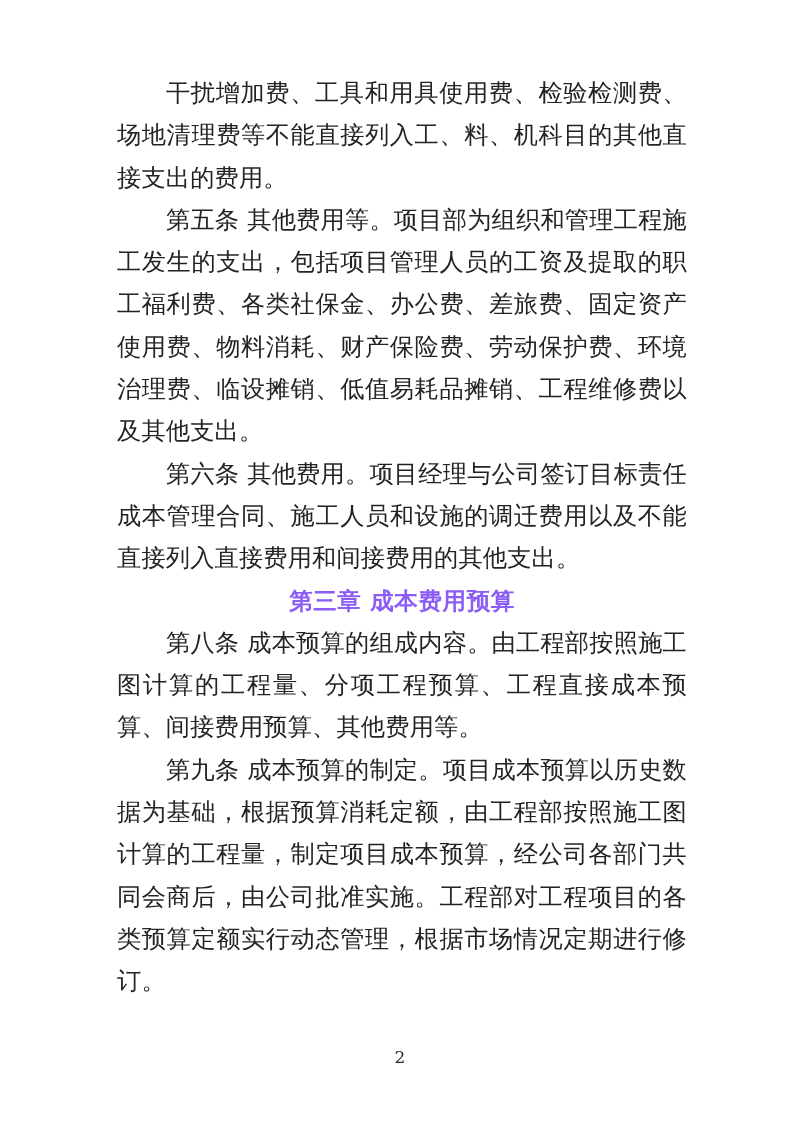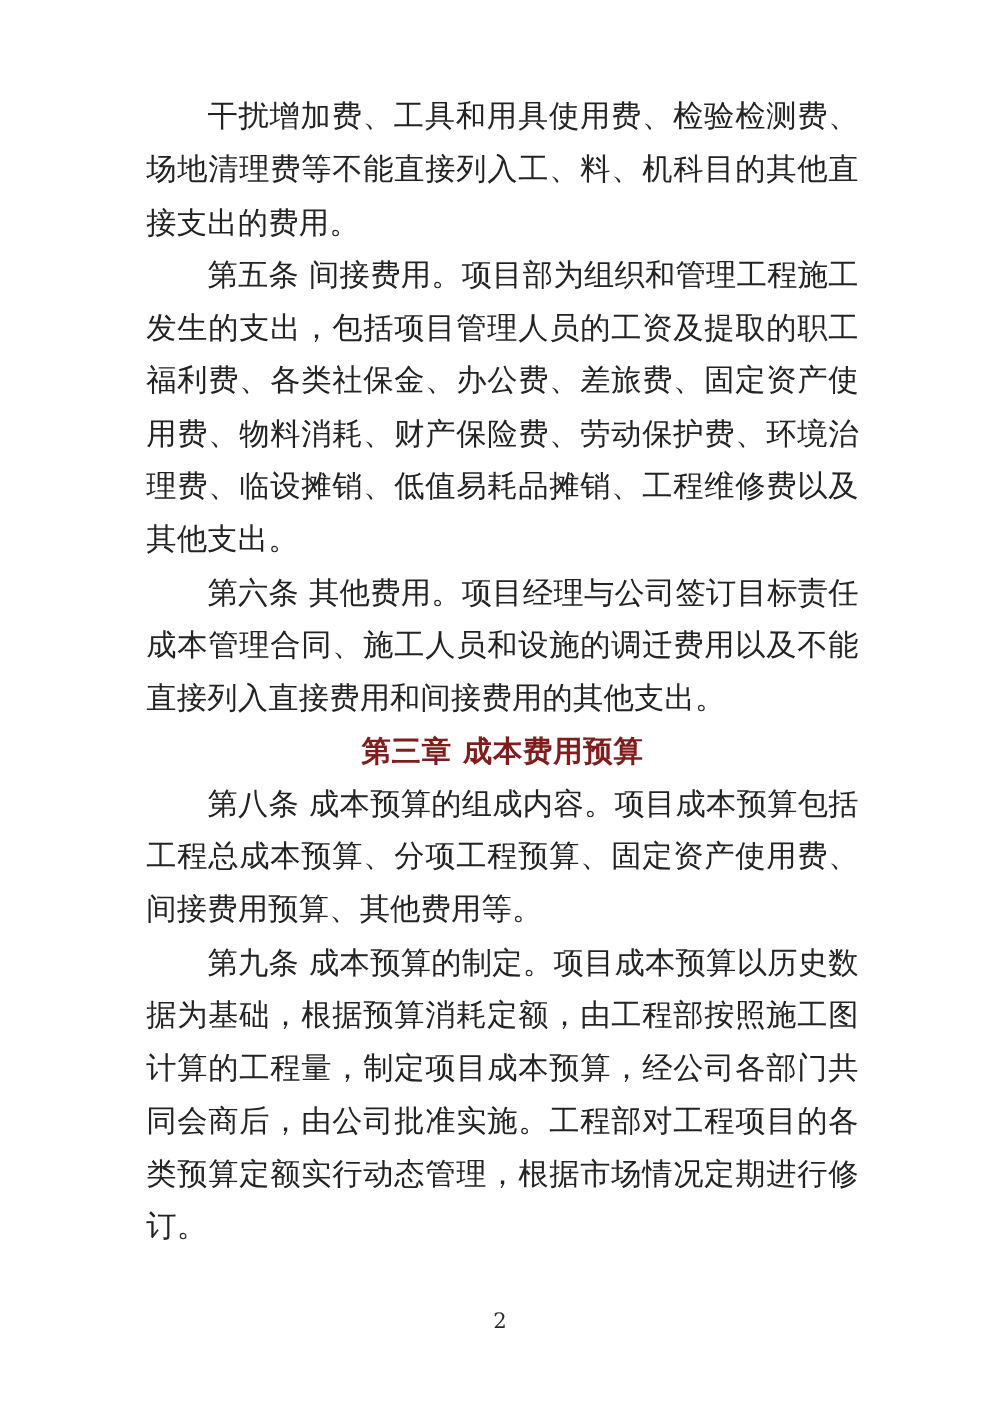--- a/index.html
+++ b/index.html
@@ -33,21 +33,21 @@
     text-indent: 49px;
     -webkit-font-smoothing: antialiased;
   }
   .chapter-heading {
     margin: 0;
     font-size: 23.5px;
     line-height: 42.3px;
     font-weight: bold;
     text-align: center;
     letter-spacing: 0.6px;
-    color: #7f1d1d;
+    color: #8b5cf6;
     text-indent: 0;
   }
   .page-number {
     position: absolute;
     left: 0;
     top: 1047px;
     width: 800px;
     text-align: center;
     font-size: 17px;
     line-height: 20px;
@@ -57,28 +57,28 @@
 </style>
 </head>
 <body>
 
 <div class="page">
 
   <div class="doc-body">
 
     <p class="para">干扰增加费、工具和用具使用费、检验检测费、场地清理费等不能直接列入工、料、机科目的其他直接支出的费用。</p>
 
-    <p class="para">第五条 间接费用。项目部为组织和管理工程施工发生的支出，包括项目管理人员的工资及提取的职工福利费、各类社保金、办公费、差旅费、固定资产使用费、物料消耗、财产保险费、劳动保护费、环境治理费、临设摊销、低值易耗品摊销、工程维修费以及其他支出。</p>
+    <p class="para">第五条 其他费用等。项目部为组织和管理工程施工发生的支出，包括项目管理人员的工资及提取的职工福利费、各类社保金、办公费、差旅费、固定资产使用费、物料消耗、财产保险费、劳动保护费、环境治理费、临设摊销、低值易耗品摊销、工程维修费以及其他支出。</p>
 
     <p class="para">第六条 其他费用。项目经理与公司签订目标责任成本管理合同、施工人员和设施的调迁费用以及不能直接列入直接费用和间接费用的其他支出。</p>
 
     <p class="chapter-heading">第三章 成本费用预算</p>
 
 
-    <p class="para">第八条 成本预算的组成内容。项目成本预算包括工程总成本预算、分项工程预算、固定资产使用费、间接费用预算、其他费用等。</p>
+    <p class="para">第八条 成本预算的组成内容。由工程部按照施工图计算的工程量、分项工程预算、工程直接成本预算、间接费用预算、其他费用等。</p>
 
     <p class="para">第九条 成本预算的制定。项目成本预算以历史数据为基础，根据预算消耗定额，由工程部按照施工图计算的工程量，制定项目成本预算，经公司各部门共同会商后，由公司批准实施。工程部对工程项目的各类预算定额实行动态管理，根据市场情况定期进行修订。</p>
 
   </div>
 
   <div class="page-number">2</div>
 
 </div>
 
 </body></html>

